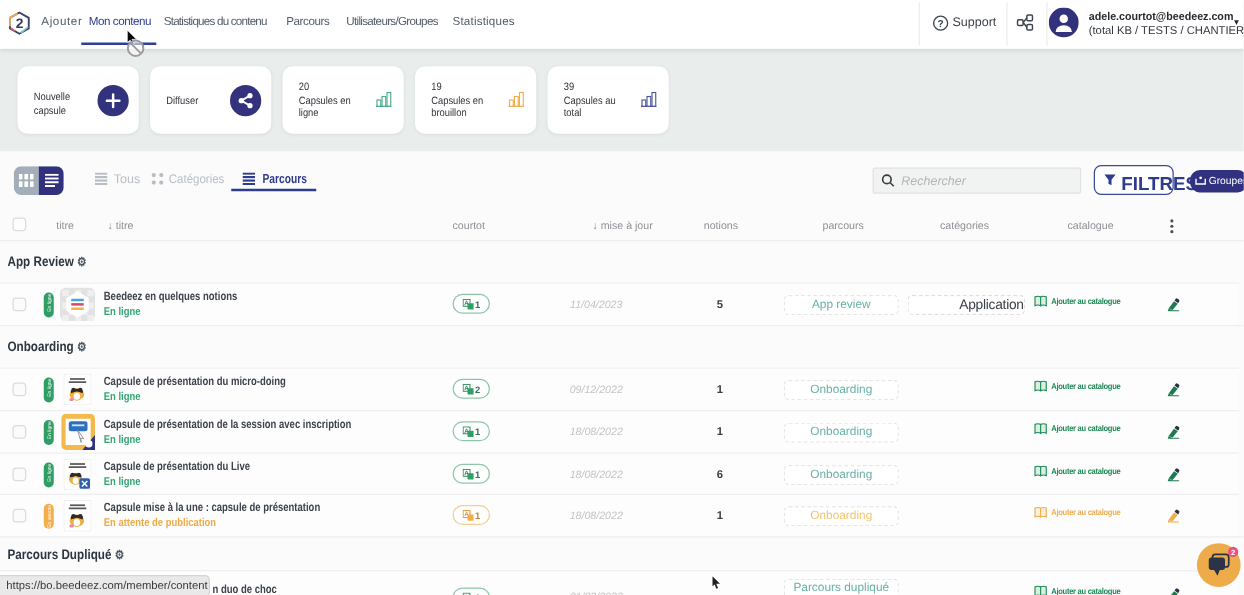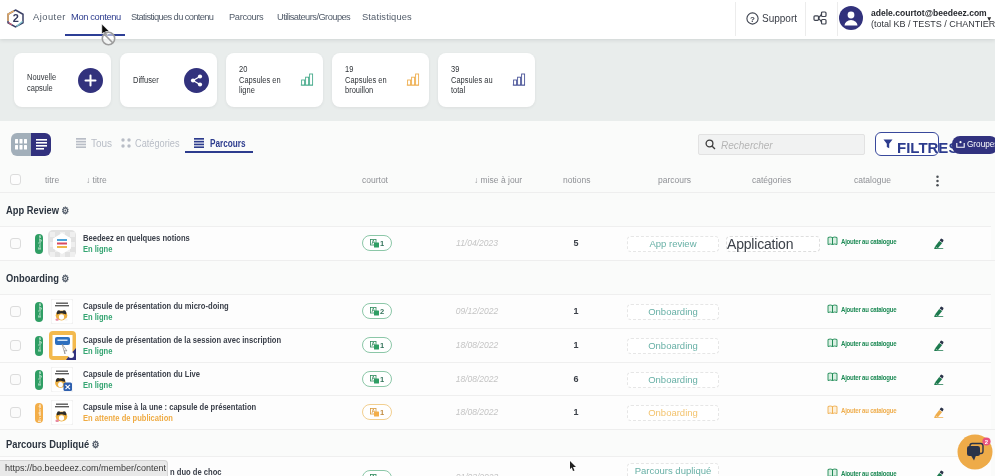--- a/index.html
+++ b/index.html
@@ -17,21 +17,21 @@
 .pill i{position:absolute;left:1.5px;top:1px;font-style:normal;font-size:4px;color:rgba(255,255,255,.95);writing-mode:vertical-rl;transform:rotate(180deg);letter-spacing:0;white-space:nowrap}
 .ttl{position:absolute;left:83px;top:5px;font-size:9.5px;font-weight:bold;color:#3c414b;white-space:nowrap;transform:scaleX(0.8);transform-origin:0 50%}
 .sub{position:absolute;left:83px;top:16.5px;font-size:9px;font-weight:bold;white-space:nowrap;transform:scaleX(0.84);transform-origin:0 50%}
 .green{color:#35a572}.orange{color:#efab43}
 .badge{position:absolute;left:362px;top:8px;width:30px;height:16px;border-radius:8px;border:1.4px solid #8cc7a8;background:#fff;display:flex;align-items:center;justify-content:center;gap:1px}
 .badge .n{font-size:7.5px;color:#33725a;font-weight:bold}
 .badge.or{border-color:#f2cf90}.badge.or .n{color:#c08a3e}
 .date{position:absolute;left:437px;width:80px;top:11px;font-size:8.5px;font-style:italic;color:#c4c4c4;text-align:center}
 .not{position:absolute;left:556px;width:40px;top:11px;font-size:9px;font-weight:bold;color:#3b4048;text-align:center}
 .ppill{position:absolute;left:627px;top:9px;width:92px;height:16px;border:1px dashed #e6e6e6;border-radius:4px;background:#fff;font-size:9.5px;color:#68b0a6;text-align:center;line-height:14.5px}
-.cpill{position:absolute;left:726px;top:9px;width:94px;height:16px;border:1px dashed #dedede;border-radius:4px;background:#fff;font-size:14px;letter-spacing:-0.2px;color:#3c4149;text-align:left;line-height:14.5px}
+.cpill{position:absolute;left:726px;top:9px;width:94px;height:16px;border:1px dashed #dedede;border-radius:4px;background:#fff;font-size:11px;letter-spacing:-0.2px;color:#3c4149;text-align:right;line-height:14.5px}
 .cat{position:absolute;left:827px;top:9px;display:flex;align-items:center;gap:3px}
 .cat .t{font-size:6.8px;letter-spacing:-0.25px;font-weight:bold;color:#1d8a55;white-space:nowrap;transform:scaleX(0.89);transform-origin:0 50%}
 .cat.or .t{color:#efae4e}
 </style></head>
 <body>
 
 <div class="abs" style="left:0;top:39px;width:995px;height:82px;background:#e9edec"></div>
 
 <div class="abs" style="left:14px;top:4px;width:960px;height:1px;background:#ececec"></div>
 

